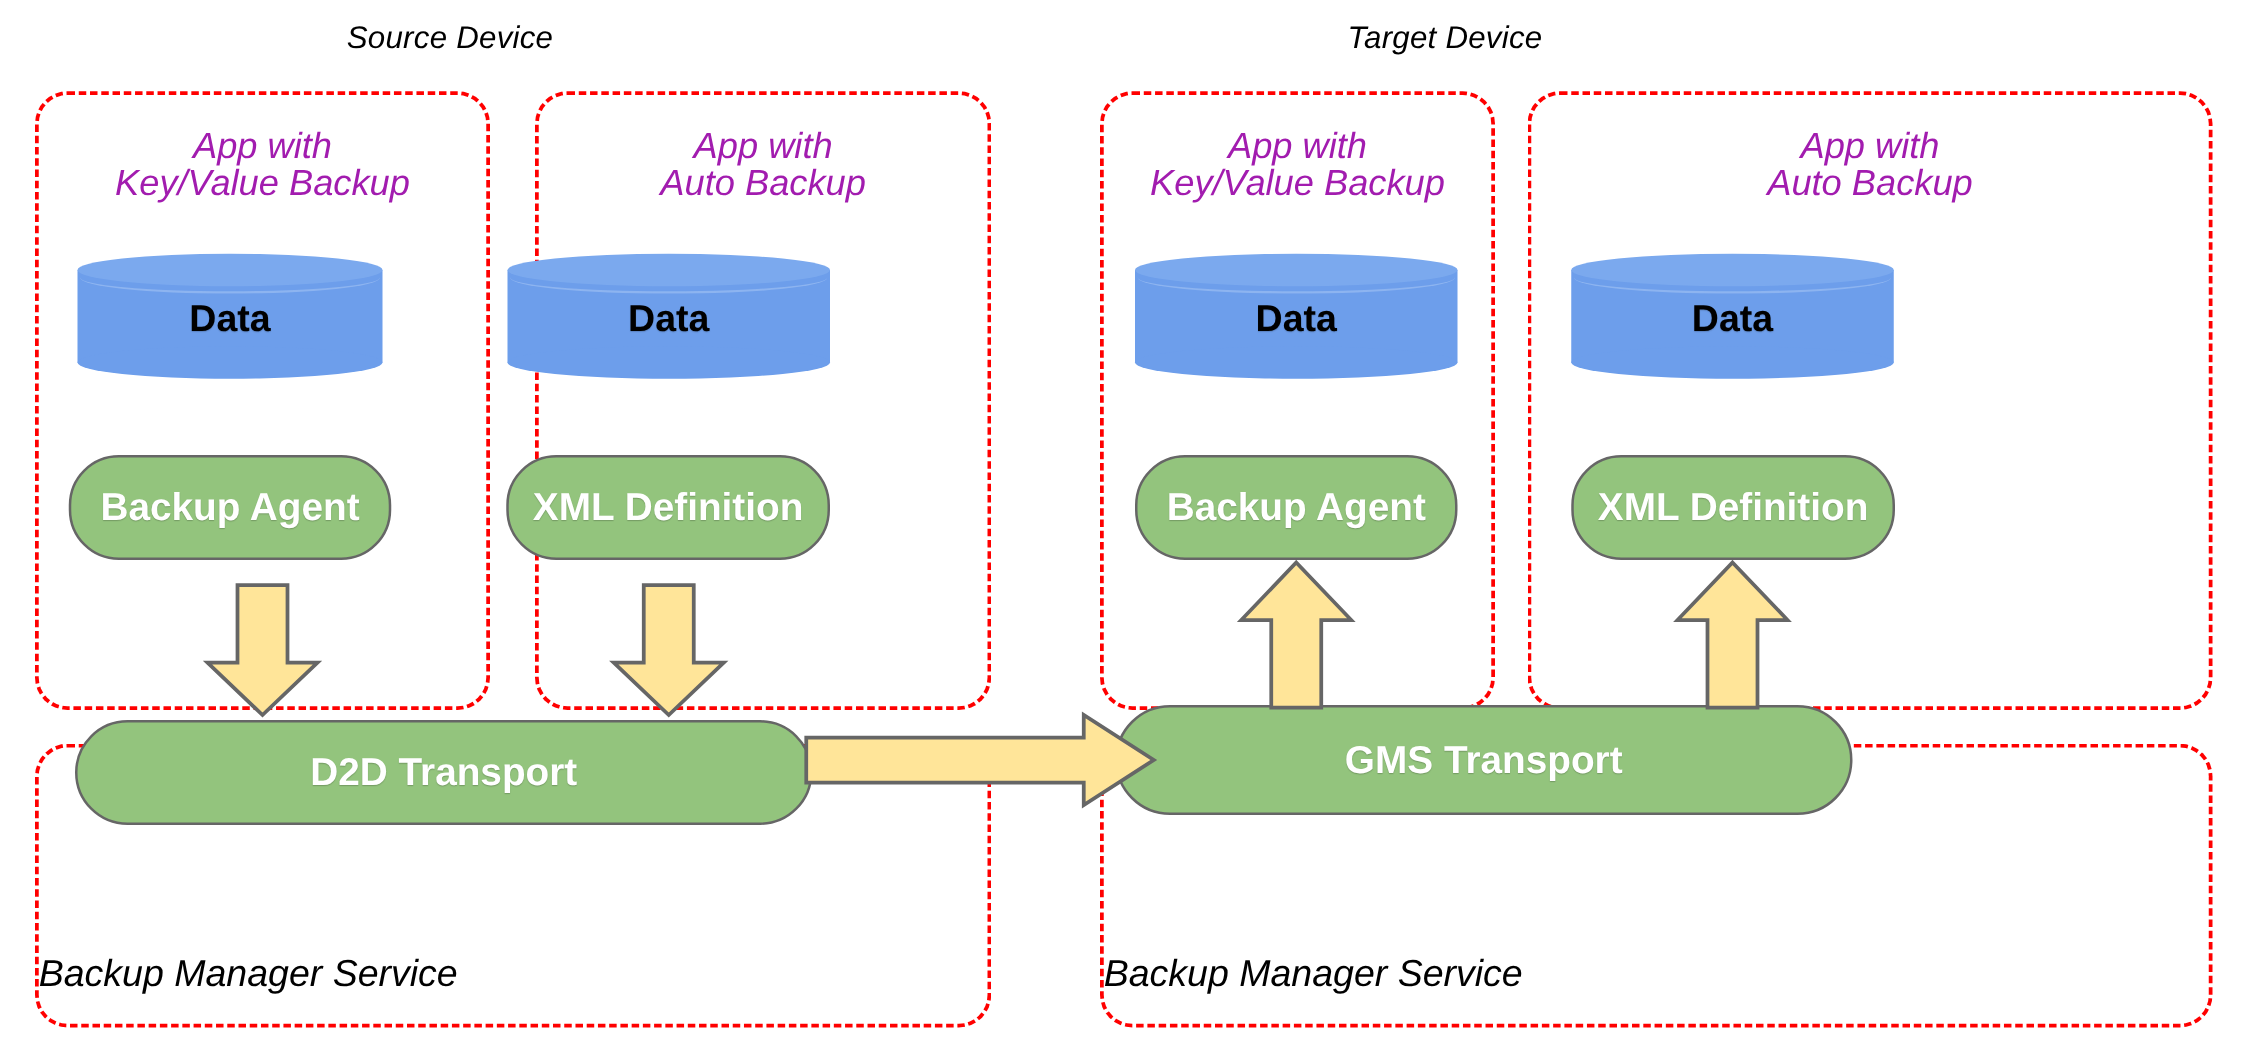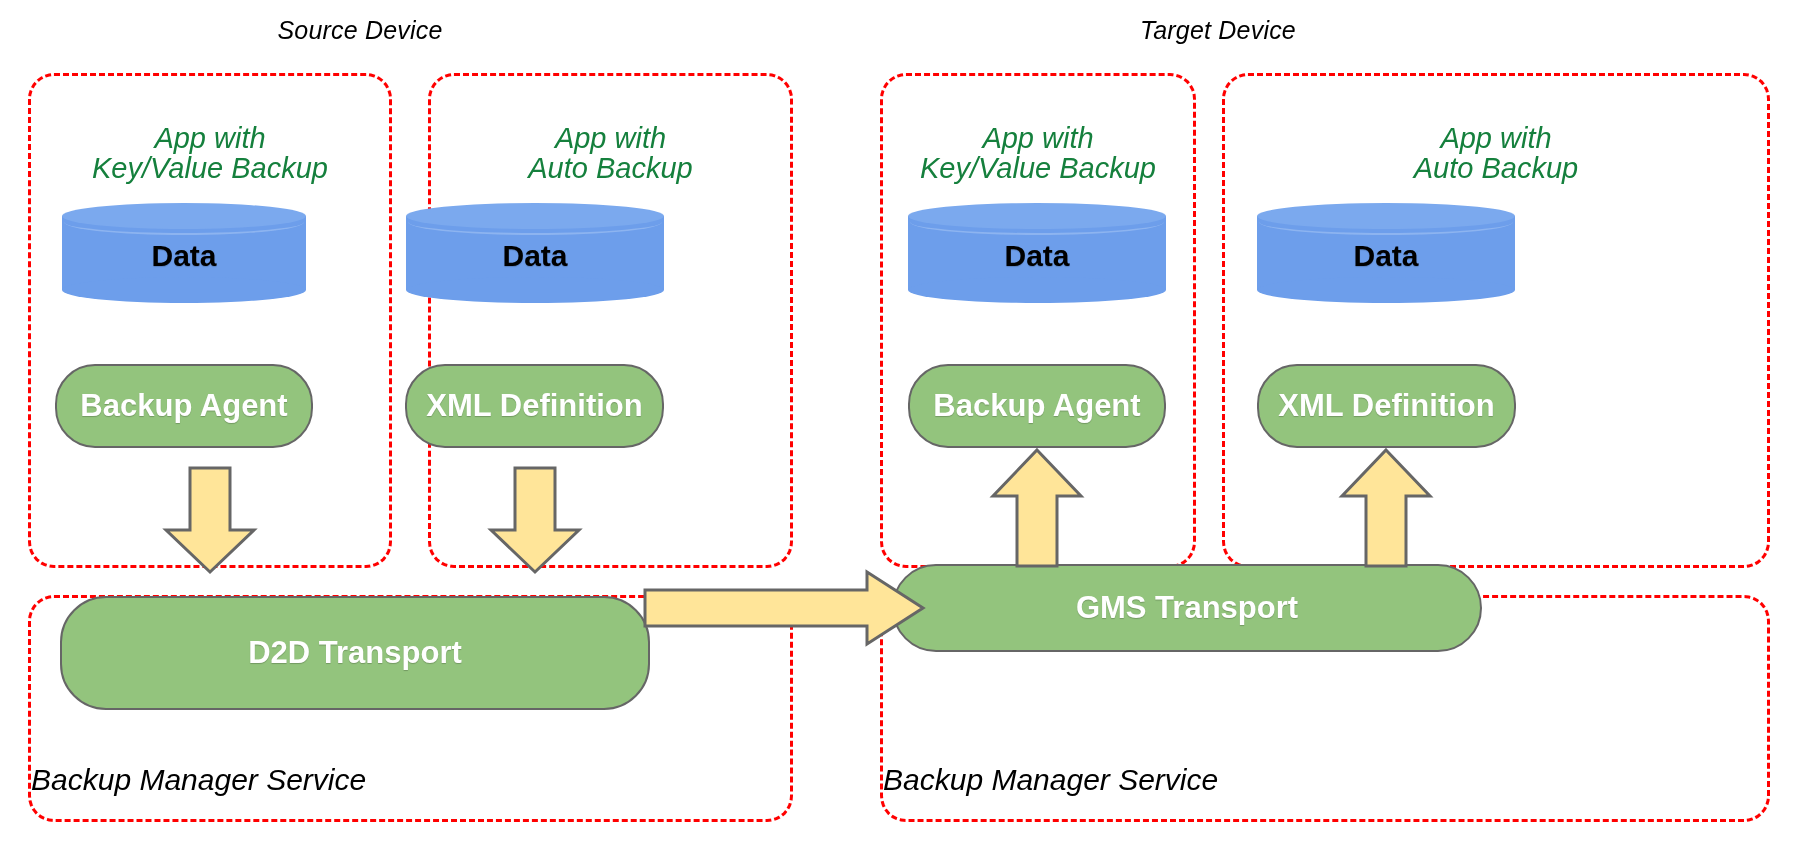--- a/index.html
+++ b/index.html
@@ -19,22 +19,22 @@
     position:absolute;
     border:3px dashed #ff0000;
     border-radius:26px;
     box-sizing:border-box;
     background:transparent;
   }
 
   
   .app-caption{
     position:absolute;width:100%;text-align:center;
-    font-style:italic;font-size:29px;line-height:1.05;color:#15803d;
-    top:26px;left:0;margin-top:21px;
+    font-style:italic;font-size:29px;line-height:1.05;color:#a21caf;
+    top:26px;left:0;
   }
   .app-caption span{display:block;}
 
   
   .service-caption{
     position:absolute;width:100%;text-align:left;
     font-style:italic;font-size:30px;color:#000;
   }
 
   
@@ -75,21 +75,21 @@
   
   .arrow{position:absolute;}
   .arrow svg{display:block;overflow:visible;}
 </style>
 </head>
 <body>
 
 <div class="canvas">
 
   <div class="device-title" style="left:180px;top:16px;width:360px;">Source Device</div>
-  <div class="device-title" style="left:1038px;top:16px;width:360px;">Target Device</div>
+  <div class="device-title" style="left:976px;top:16px;width:360px;">Target Device</div>
 
   <div class="dashed-box" style="left:28px;top:73px;width:364px;height:495px;">
     <div class="app-caption">
       <span>App with</span>
       <span>Key/Value Backup</span>
     </div>
   </div>
   <div class="cylinder" style="left:62px;top:203px;width:244px;height:100px;">
     <div class="body"></div>
     <div class="bot"></div>
@@ -114,21 +114,21 @@
     <div class="rim"></div>
     <div class="label">Data</div>
   </div>
   <div class="pill small" style="left:405px;top:364px;width:259px;height:84px;">
     <span>XML Definition</span>
   </div>
 
   <div class="dashed-box" style="left:28px;top:595px;width:765px;height:227px;">
     <div class="service-caption" style="bottom:22px;left:0;">Backup Manager Service</div>
   </div>
-  <div class="pill transport" style="left:60px;top:596px;width:590px;height:114px;">
+  <div class="pill transport" style="left:60px;top:576px;width:590px;height:84px;">
     <span>D2D Transport</span>
   </div>
 
   <div class="dashed-box" style="left:880px;top:73px;width:316px;height:495px;">
     <div class="app-caption">
       <span>App with</span>
       <span>Key/Value Backup</span>
     </div>
   </div>
   <div class="cylinder" style="left:908px;top:203px;width:258px;height:100px;">

